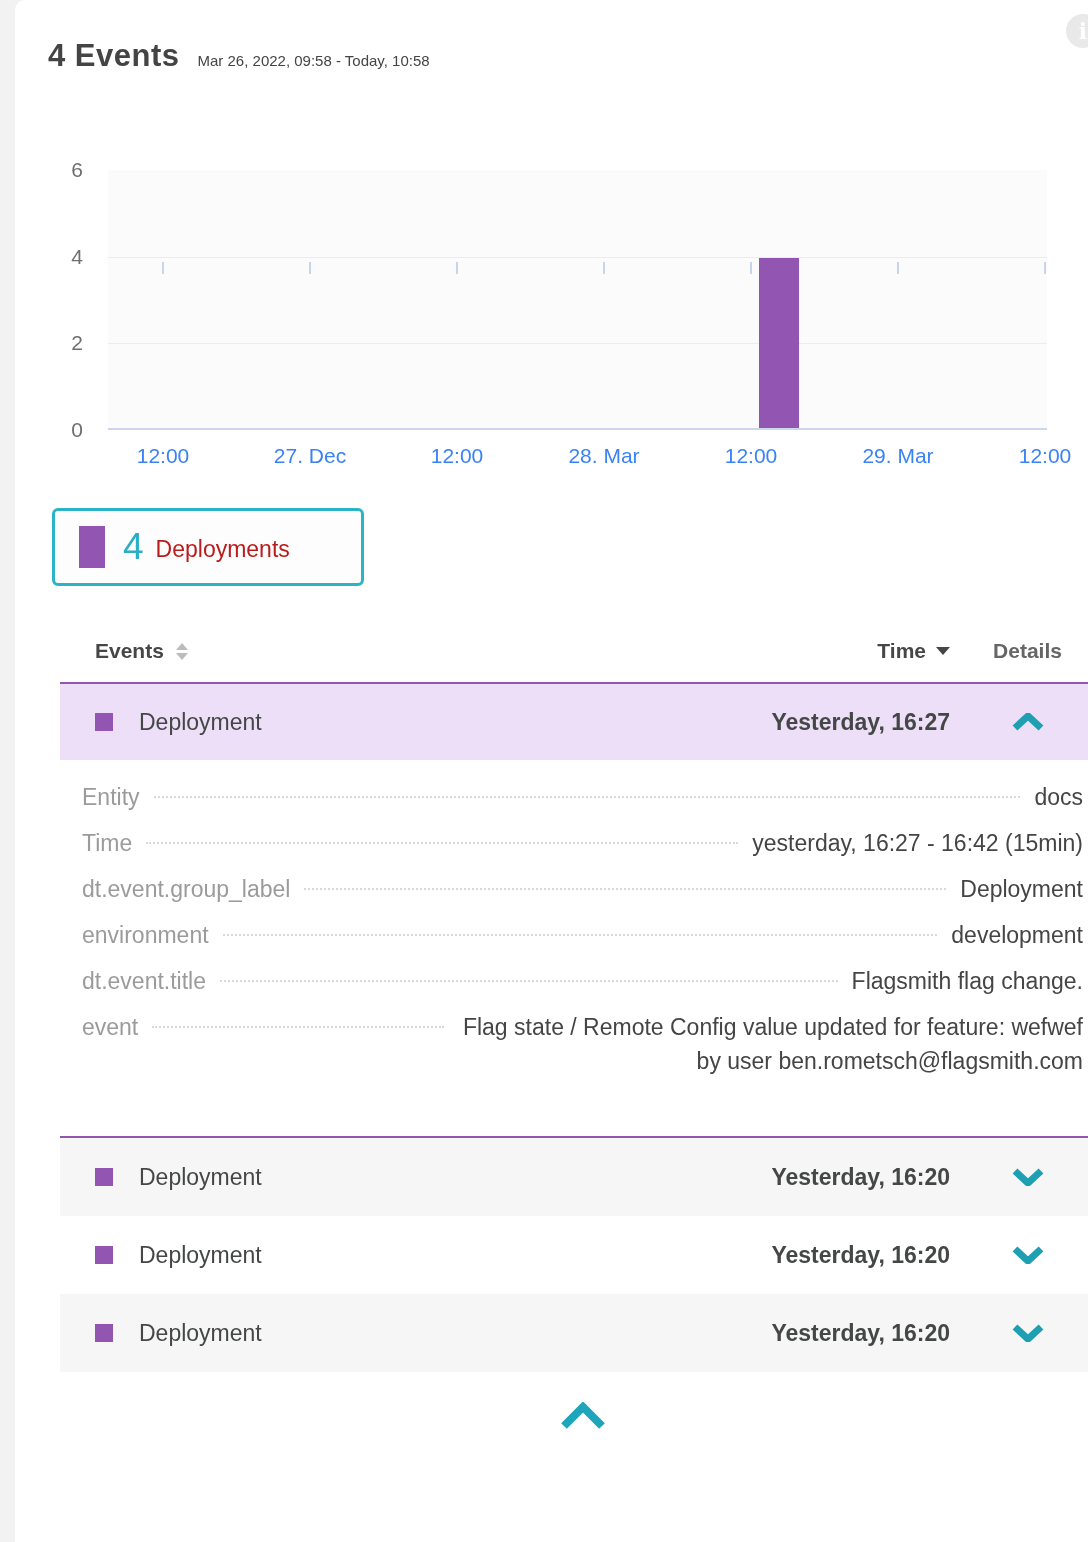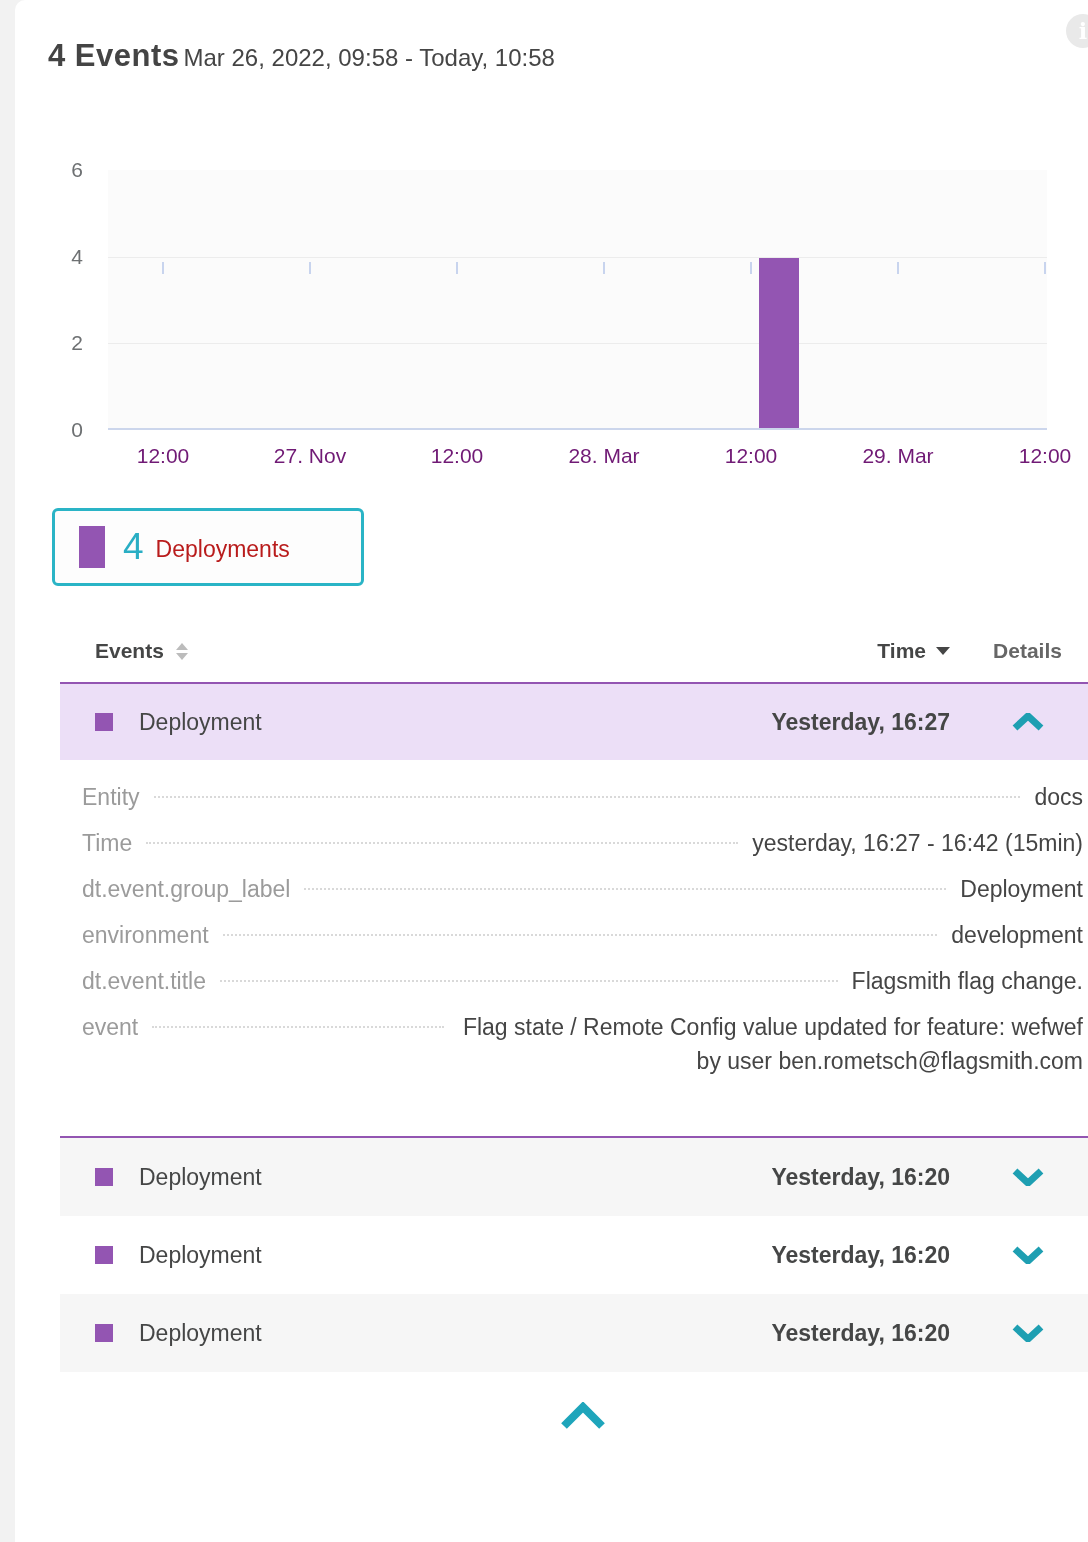--- a/index.html
+++ b/index.html
@@ -16,40 +16,40 @@
   
   .info-icon {
     position:absolute; right:-12px; top:14px; width:34px; height:34px;
     border-radius:50%; background:#e9e9e9; color:#ffffff;
     font:bold 22px "DejaVu Serif", serif; display:flex;
     align-items:center; justify-content:center;
   }
   
   .hdr { position:absolute; left:33px; top:38px; display:flex; align-items:baseline; }
   .hdr h1 { font-size:31px; font-weight:bold; color:#444; letter-spacing:0.5px;text-align:center; }
-  .hdr .range { font-size:24px; color:#454545; margin-left:4px; }
+  .hdr .range { font-size:15px; color:#454545; margin-left:18px; }
 
   
   .ylab {
     position:absolute; left:20px; width:48px; height:24px; line-height:24px;
     text-align:right; font-size:21px; color:#6d7072;
   }
   .plot {
     position:absolute; left:93px; top:170px; width:939px; height:260px;
     background:#fbfbfb; border-bottom:2px solid #ccd6ec;
   }
   .gridline { position:absolute; left:0; width:100%; height:1px; background:#ececec; }
   .bar {
     position:absolute; width:40px; height:170px; left:651px; bottom:0;
     background:#9355b2;
   }
   .xtick { position:absolute; top:262px; width:2px; height:12px; background:#c8d4ee; }
   .xlab {
     position:absolute; top:444px; width:120px; text-align:center;
-    font-size:21px; color:#701a75;
+    font-size:21px; color:#3b82f6;
   }
 
   
   .legend {
     position:absolute; left:37px; top:508px; width:312px; height:78px;
     border:3px solid #2ab4c6; border-radius:6px; background:#fdfdfd;
     display:flex; align-items:center; padding-left:24px; cursor:pointer;
   }
   .legend .swatch { width:26px; height:42px; background:#9355b2; }
   .legend .count { font-size:37px; color:#29aec4; margin-left:18px; }
@@ -115,21 +115,21 @@
 
     <div class="xtick" style="left:147px;"></div>
     <div class="xtick" style="left:294px;"></div>
     <div class="xtick" style="left:441px;"></div>
     <div class="xtick" style="left:588px;"></div>
     <div class="xtick" style="left:735px;"></div>
     <div class="xtick" style="left:882px;"></div>
     <div class="xtick" style="left:1029px;"></div>
 
     <div class="xlab" style="left:88px;">12:00</div>
-    <div class="xlab" style="left:235px;">27. Nov</div>
+    <div class="xlab" style="left:235px;">27. Dec</div>
     <div class="xlab" style="left:382px;">12:00</div>
     <div class="xlab" style="left:529px;">28. Mar</div>
     <div class="xlab" style="left:676px;">12:00</div>
     <div class="xlab" style="left:823px;">29. Mar</div>
     <div class="xlab" style="left:970px;">12:00</div>
 
     <div class="legend">
       <span class="swatch"></span>
       <span class="count">4</span>
       <span class="lbl">Deployments</span>

